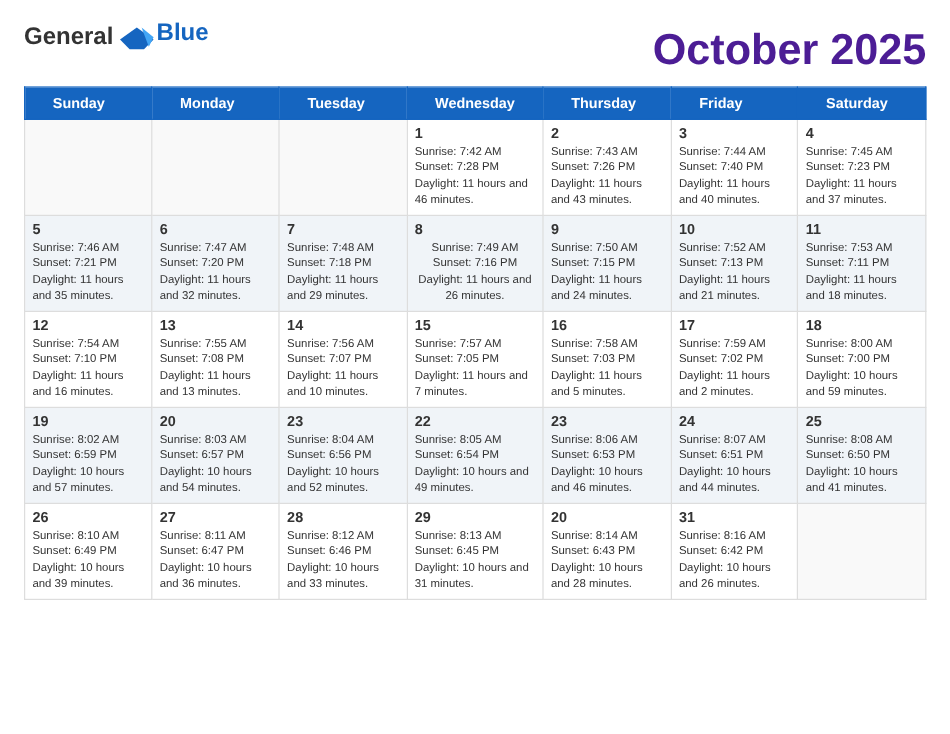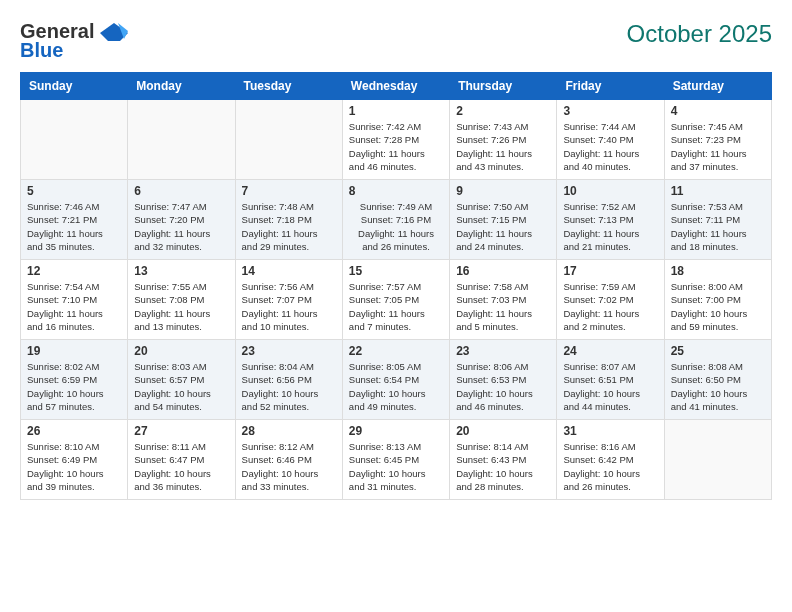--- a/index.html
+++ b/index.html
@@ -11,52 +11,52 @@
       padding: 20px;
     }
     .header {
       display: flex;
       justify-content: space-between;
       align-items: flex-start;
       margin-bottom: 10px;
     }
     .logo {
       display: flex;
-      flex-direction: column;
+      flex-direction: row;
       align-items: flex-start;
     }
     .logo-top {
       display: flex;
       align-items: center;
       gap: 4px;
     }
     .title-area {
       text-align: right;
     }
     .month-title {
-      font-size: 24px;
-      font-weight: normal;
-      color: #0f766e;
+      font-size: 36px;
+      font-weight: bold;
+      color: #4c1d95;
     }
     .location {
       font-size: 15px;
       color: #333;
     }
     .calendar {
       width: 100%;
       border-collapse: collapse;
       border: 1px solid #ccc;
     }
     .calendar th {
       background-color: #1565C0;
       color: #fff;
       font-size: 12px;
       font-weight: bold;
       text-align: left;
-      padding: 6px 8px;
+      padding: 6px 23px;
       border: 1px solid #1565C0;
     }
     .calendar td {
       width: 107px;
       vertical-align: top;
       padding: 4px 6px;
       font-size: 10px;
       color: #333;
       border: 1px solid #ddd;
       height: 80px;

